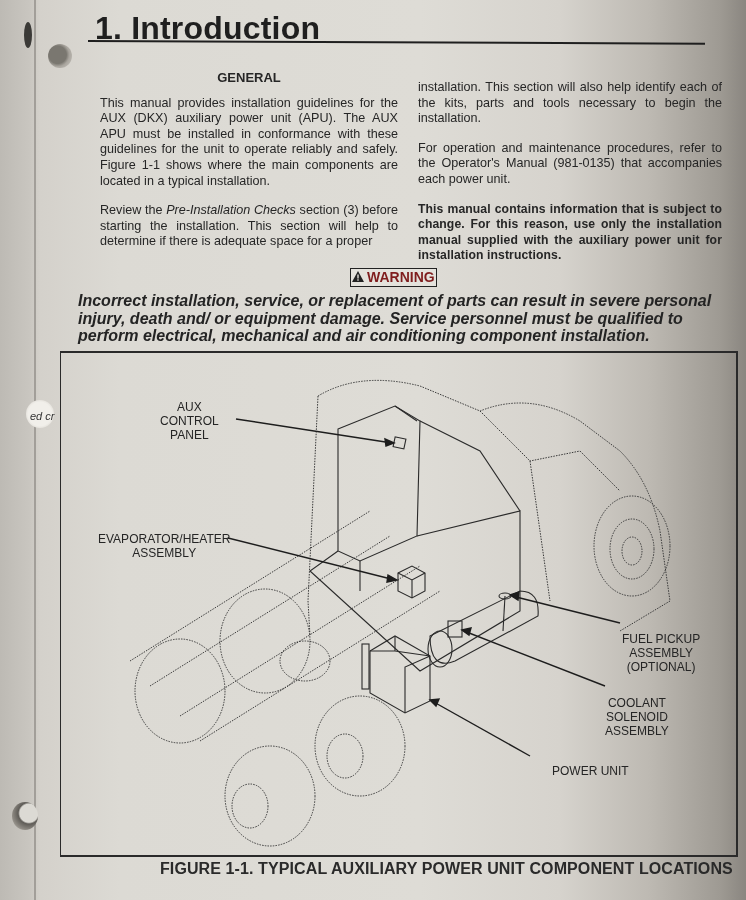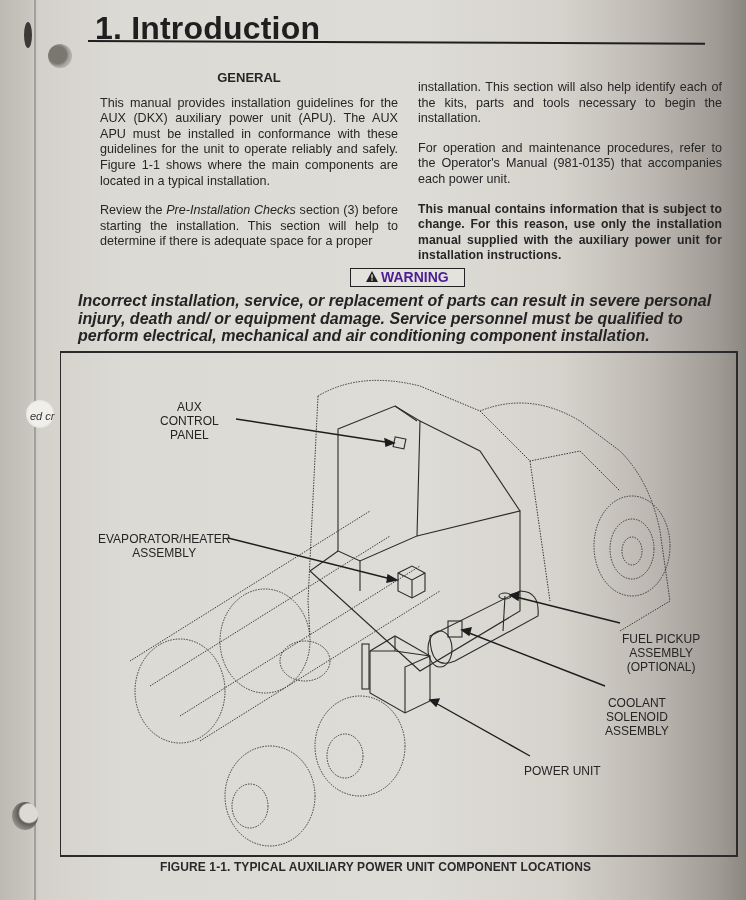--- a/index.html
+++ b/index.html
@@ -20,28 +20,28 @@
   .title-rule { position:absolute; left:88px; top:40px; width:617px; height:2px; background:#1f1f1f; transform:rotate(0.25deg); transform-origin:left; }
 
   .col { position:absolute; font-size:12.6px; line-height:15.6px; color:#262626; }
   .col.left { left:100px; top:70px; width:298px; text-align:justify; }
   .col.right { left:418px; top:80px; width:304px; text-align:justify; }
   .col p { margin:0 0 14px 0; }
   .col h3 { margin:0 0 10px 0; text-align:center; font-size:13px; font-weight:bold; }
   .bold-note { font-weight:bold; font-size:12.2px; letter-spacing:.1px; }
   em { font-style:italic; }
 
-  .warning-badge { position:absolute; left:350px; top:268px; border:1.5px solid #222; padding:0 15px; font-size:14px; font-weight:bold; line-height:17px; color:#4c1d95; background:#e4e2dc; }
+  .warning-badge { position:absolute; left:350px; top:268px; border:1.5px solid #222; padding:0 1px; font-size:14px; font-weight:bold; line-height:17px; color:#7f1d1d; background:#e4e2dc; }
   .warning-badge .tri { display:inline-block; margin-right:3px; }
   .warning-text { position:absolute; left:78px; top:292px; width:660px; font-size:16px; line-height:17.5px; font-weight:bold; font-style:italic; color:#242424; }
 
   .figure-frame { position:absolute; left:60px; top:351px; width:675px; height:502px; border:2px solid #2a2a2a; border-left-width:1.5px; }
   .diagram { position:absolute; left:60px; top:351px; width:678px; height:502px; }
   .label { position:absolute; font-size:12px; line-height:14px; color:#252525; text-align:center; white-space:pre; }
-  .caption { position:absolute; left:160px; top:860px; font-size:12px; font-weight:bold; color:#2a2a2a; letter-spacing:.1px; }
+  .caption { position:absolute; left:160px; top:860px; font-size:16px; font-weight:bold; color:#2a2a2a; letter-spacing:.1px; }
 </style>
 </head>
 <body>
 
 <div class="page-edge"></div>
 <div class="tab-mark"></div>
 <div class="hole top"></div>
 <div class="hole mid"></div>
 <div class="hole-text">ed cr</div>
 <div class="hole bot"></div>
@@ -142,15 +142,15 @@
 CONTROL
 PANEL</div>
 <div class="label" style="left:98px; top:532px;">EVAPORATOR/HEATER
 ASSEMBLY</div>
 <div class="label" style="left:622px; top:632px;">FUEL PICKUP
 ASSEMBLY
 (OPTIONAL)</div>
 <div class="label" style="left:605px; top:696px;">COOLANT
 SOLENOID
 ASSEMBLY</div>
-<div class="label" style="left:524px; top:764px;">POWER UNIT</div>
+<div class="label" style="left:552px; top:764px;">POWER UNIT</div>
 
 <div class="caption">FIGURE 1-1.  TYPICAL AUXILIARY POWER UNIT COMPONENT LOCATIONS</div>
 
 </body></html>

